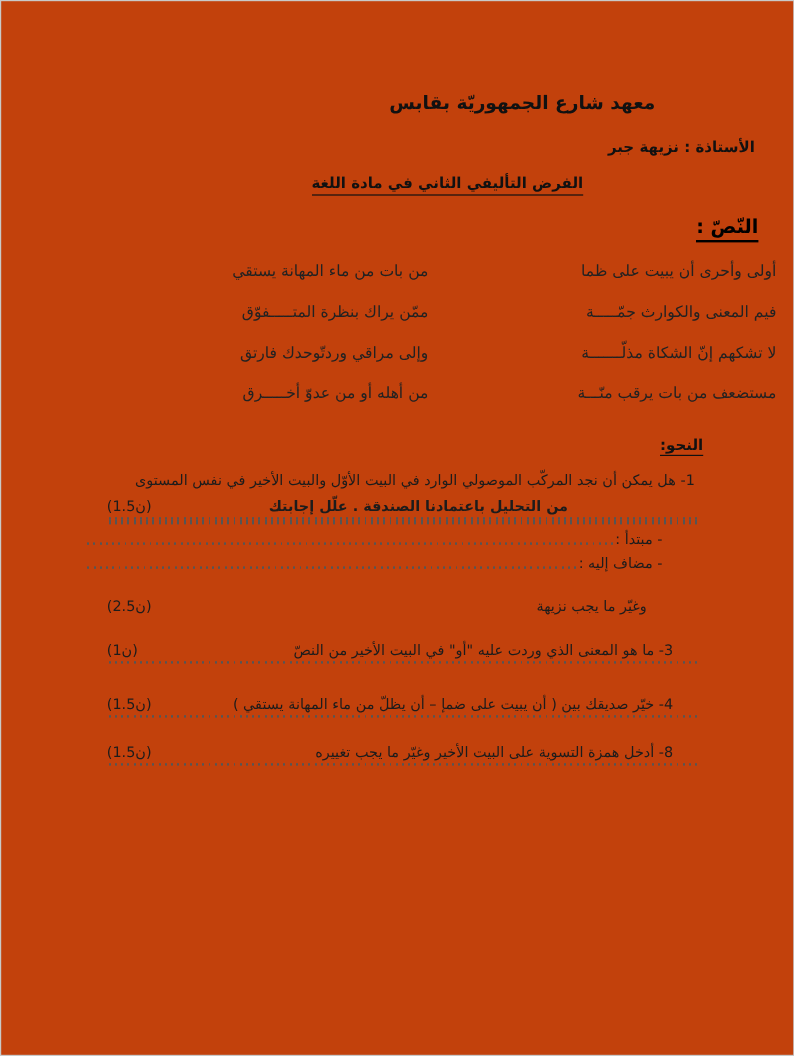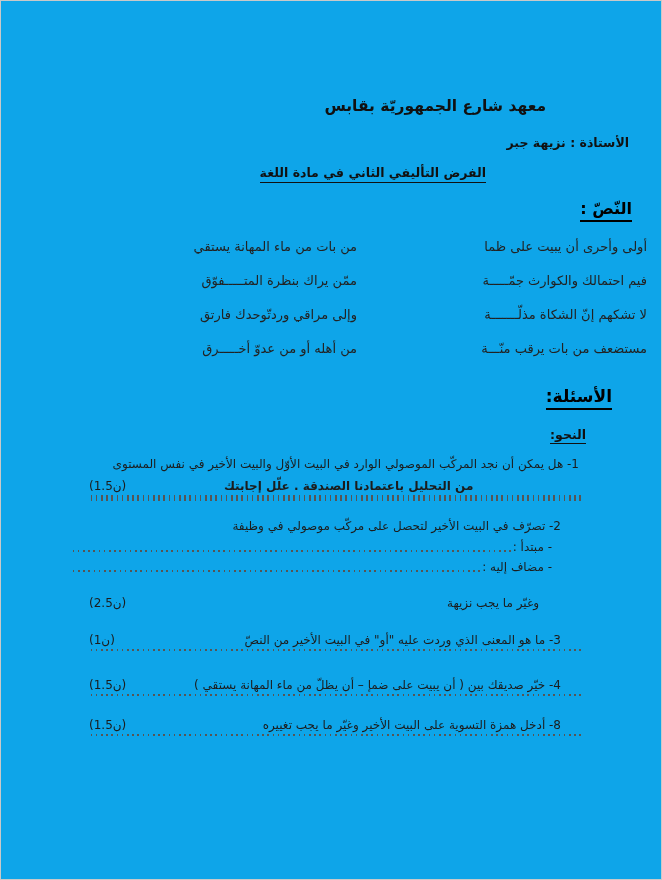--- a/index.html
+++ b/index.html
@@ -1,22 +1,22 @@
 <!DOCTYPE html>
 <html lang="ar" dir="rtl"><head>
 <meta charset="utf-8">
 <style>
   html,body{margin:0;padding:0;background:#ffffff;}
   .page{
     width:662px;height:880px;box-sizing:border-box;
-    border:1px solid #c9c9c9;background:#0ea5e9;
+    border:1px solid #c9c9c9;background:#c2410c;
     direction:rtl;
     font-family:"DejaVu Sans", sans-serif;
     color:#1c1c1c;overflow:hidden;
-    padding-top:96px;
+    padding-top:76px;
   }
   .school-name{
     font-size:15.5px;font-weight:bold;text-align:right;
     padding-left:115px;text-align:left;direction:rtl;
     padding-right:0;color:#111;
   }
   
   .school-name{text-align:right;padding-right:0;padding-left:0;margin-right:115px;margin-left:auto;width:max-content;direction:rtl;}
   .teacher-line{
     margin:20px 32px 0 0;
@@ -94,52 +94,48 @@
   <div class="nass-heading-wrap">
     <span class="nass-heading">النّصّ :</span>
   </div>
 
   <div class="poem">
     <div class="verse-row">
       <span class="hemi-a">أولى وأحرى أن يبيت على ظما</span>
       <span class="hemi-b">من بات من ماء المهانة يستقي</span>
     </div>
     <div class="verse-row">
-      <span class="hemi-a">فيم احتمالك والكوارث جمّـــــة</span>
+      <span class="hemi-a">فيم المعنى والكوارث جمّـــــة</span>
       <span class="hemi-b">ممّن يراك بنظرة المتـــــفوّق</span>
     </div>
     <div class="verse-row">
       <span class="hemi-a">لا تشكهم إنّ الشكاة مذلّـــــــة</span>
       <span class="hemi-b">وإلى مراقي وردتّوحدك فارتق</span>
     </div>
     <div class="verse-row">
       <span class="hemi-a">مستضعف من بات يرقب منّـــة</span>
       <span class="hemi-b">من أهله أو من عدوّ أخـــــرق</span>
     </div>
   </div>
 
-  <div class="asila-heading-wrap">
-    <span class="asila-heading">الأسئلة:</span>
-  </div>
 
   <div class="nahw-wrap">
     <span class="nahw-heading">النحو:</span>
   </div>
 
   <div class="q q1-line1">1- هل يمكن أن نجد المركّب الموصولي الوارد في البيت الأوّل والبيت الأخير في نفس المستوى</div>
   <div class="q qrow q1-line2">
     <span class="qtext">من التحليل باعتمادنا الصندقة . علّل إجابتك</span>
     <span class="score">(1.5ن)</span>
   </div>
 
   <div class="dotline standalone dl-1"></div>
   <div class="dotline standalone dl-2"></div>
   <div class="dotline standalone dl-3"></div>
 
-  <div class="q q2-stmt">2- تصرّف في البيت الأخير لتحصل على مركّب موصولي في وظيفة</div>
   <div class="q q2-item">
     <span class="item-label">- مبتدأ :</span>
     <span class="dotline lead"></span>
   </div>
   <div class="q q2-item">
     <span class="item-label">- مضاف إليه :</span>
     <span class="dotline lead"></span>
   </div>
   <div class="q qrow q2-tail">
     <span class="qtext">وغيّر ما يجب نزيهة</span>

